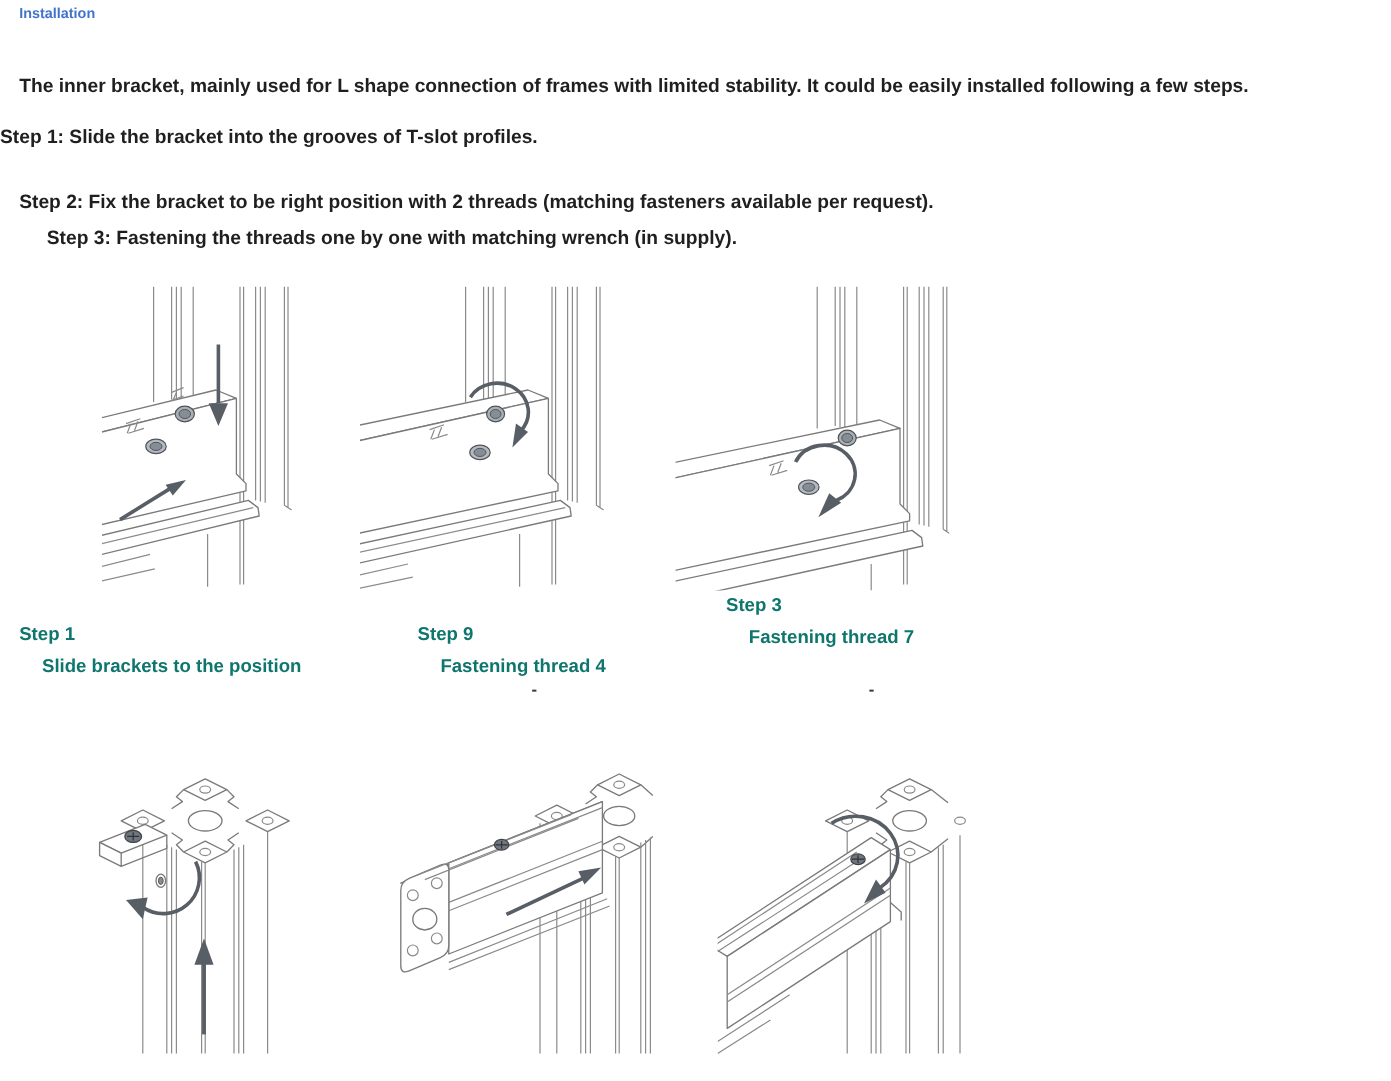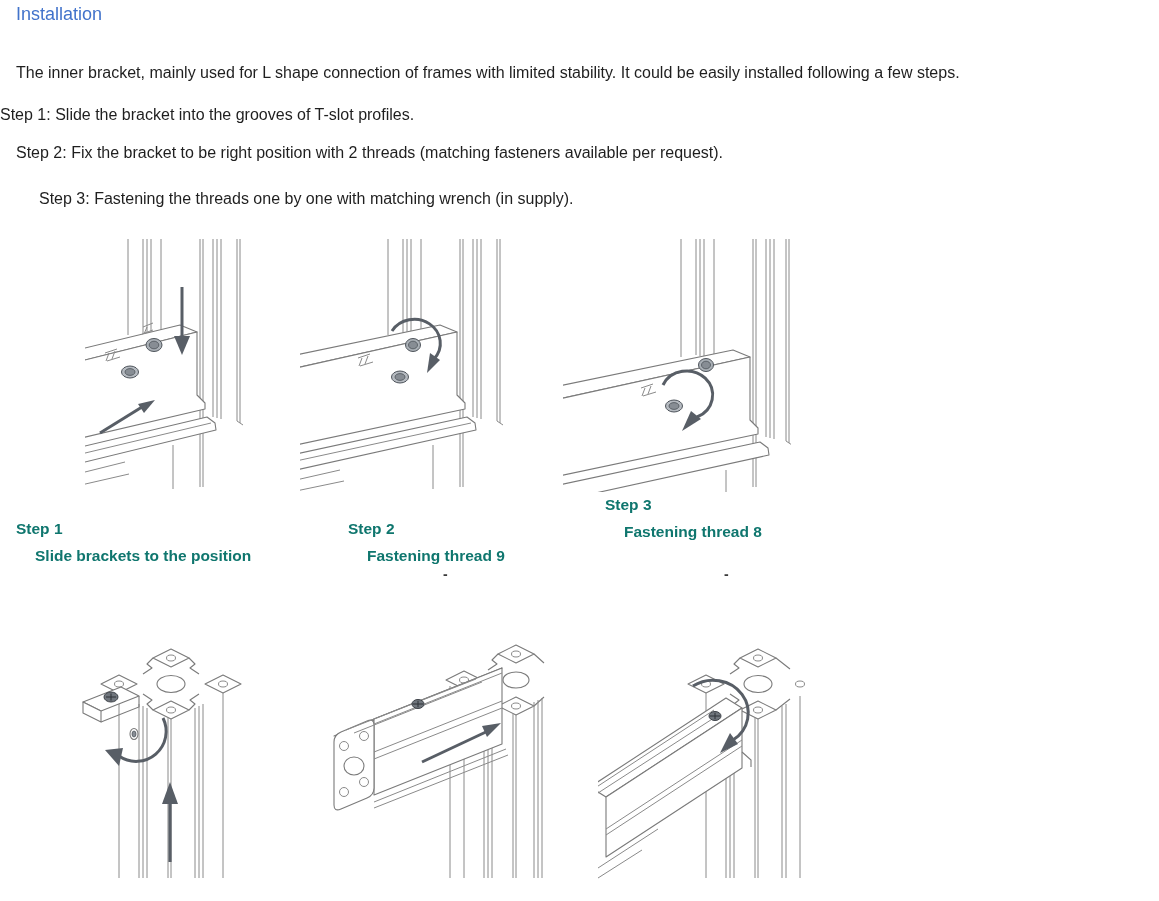--- a/index.html
+++ b/index.html
@@ -1,25 +1,25 @@
 <!DOCTYPE html>
 <html><head>
 <meta charset="utf-8">
 <style>
   html,body{margin:0;padding:0;}
   body{
     width:1159px;height:901px;position:relative;background:#ffffff;
     font-family:"Liberation Sans", sans-serif;color:#1f1f1f;overflow:hidden;
   }
   .abs{position:absolute;white-space:nowrap;}
-  .title{left:16px;top:4px;font-size:18px;font-weight:normal;color:#4273cb;}
-  .body-line{font-size:16px;color:#1f1f1f;}
+  .title{left:16px;top:4px;font-size:12px;font-weight:bold;color:#4273cb;}
+  .body-line{font-size:16px;color:#1f1f1f;font-weight:bold;}
   .intro{left:16px;top:64px;}
   .step1{left:0;top:106px;}
-  .step2{left:16px;top:144px;}
+  .step2{left:16px;top:160px;}
   .step3{left:0;top:190px;margin-left:39px;}
   .cap{font-size:15.5px;font-weight:bold;color:#0f766e;}
   .cap .cap-desc{margin-top:9px;margin-left:19px;}
   .cap1{left:16px;top:520px;}
   .cap2{left:348px;top:520px;}
   .cap3{left:605px;top:496px;}
   .dash{font-size:14px;font-weight:bold;color:#3a3a3a;}
   .dash1{left:443px;top:566px;}
   .dash2{left:724px;top:566px;}
   svg{position:absolute;overflow:hidden;}
@@ -121,26 +121,26 @@
   <ellipse class="screw-inner" cx="111" cy="169" rx="5" ry="3.4"></ellipse>
   <path class="arrow" d="M100,148 A26,24 0 1 1 134,180"></path>
   <polygon class="arrowhead" points="119,194 138,182 128,174"></polygon>
 </svg>
 
 <div class="abs cap cap1">
   <div class="cap-step">Step 1</div>
   <div class="cap-desc">Slide brackets to the position</div>
 </div>
 <div class="abs cap cap2">
-  <div class="cap-step">Step 2</div>
-  <div class="cap-desc">Fastening thread 9</div>
+  <div class="cap-step">Step 9</div>
+  <div class="cap-desc">Fastening thread 4</div>
 </div>
 <div class="abs cap cap3">
   <div class="cap-step">Step 3</div>
-  <div class="cap-desc">Fastening thread 8</div>
+  <div class="cap-desc">Fastening thread 7</div>
 </div>
 
 <span class="abs dash dash1">-</span>
 <span class="abs dash dash2">-</span>
 
 <svg class="fig4" width="190" height="240" viewBox="0 0 190 240">
   <g class="ln2" stroke-linejoin="round">
     <path d="M96,9 L114,18 L96,27 L78,18 Z"></path>
     <path d="M148,35 L166,44 L148,53 L130,44 Z"></path>
     <path d="M44,35 L62,44 L44,53 L26,44 Z"></path>

